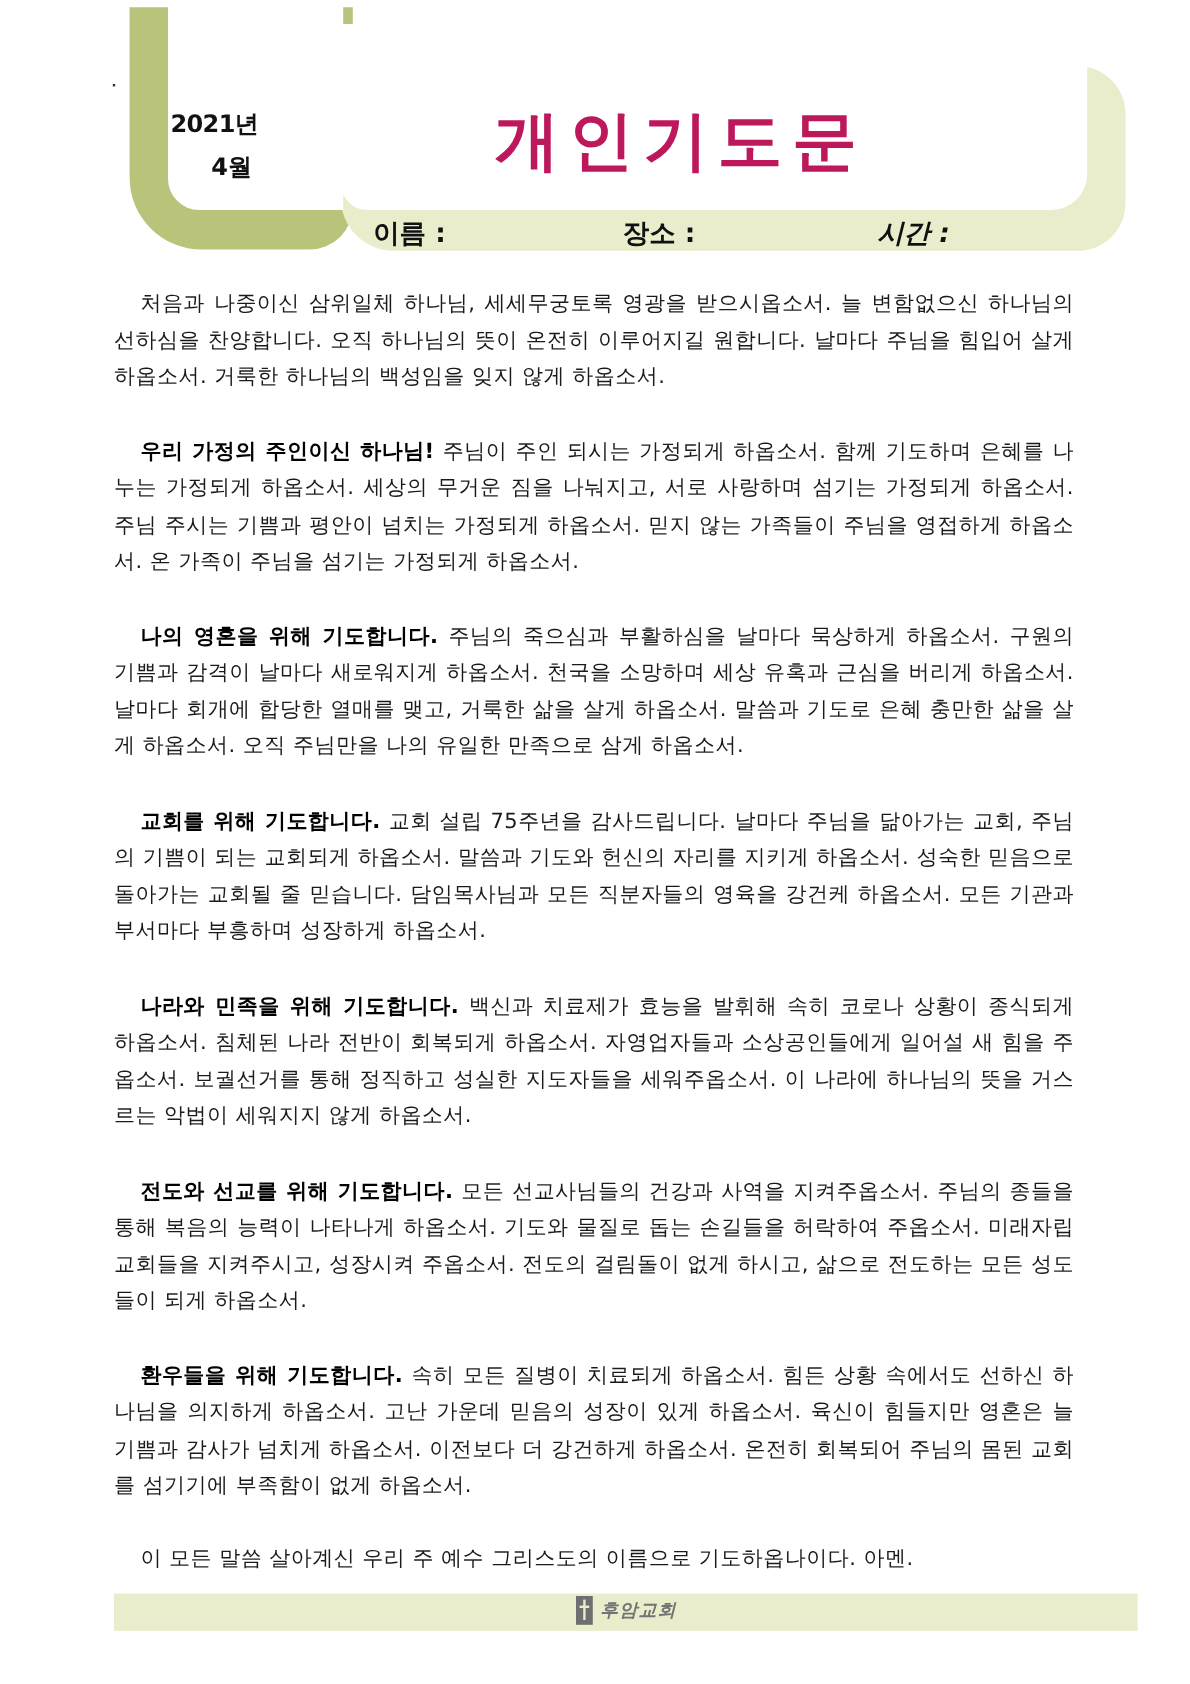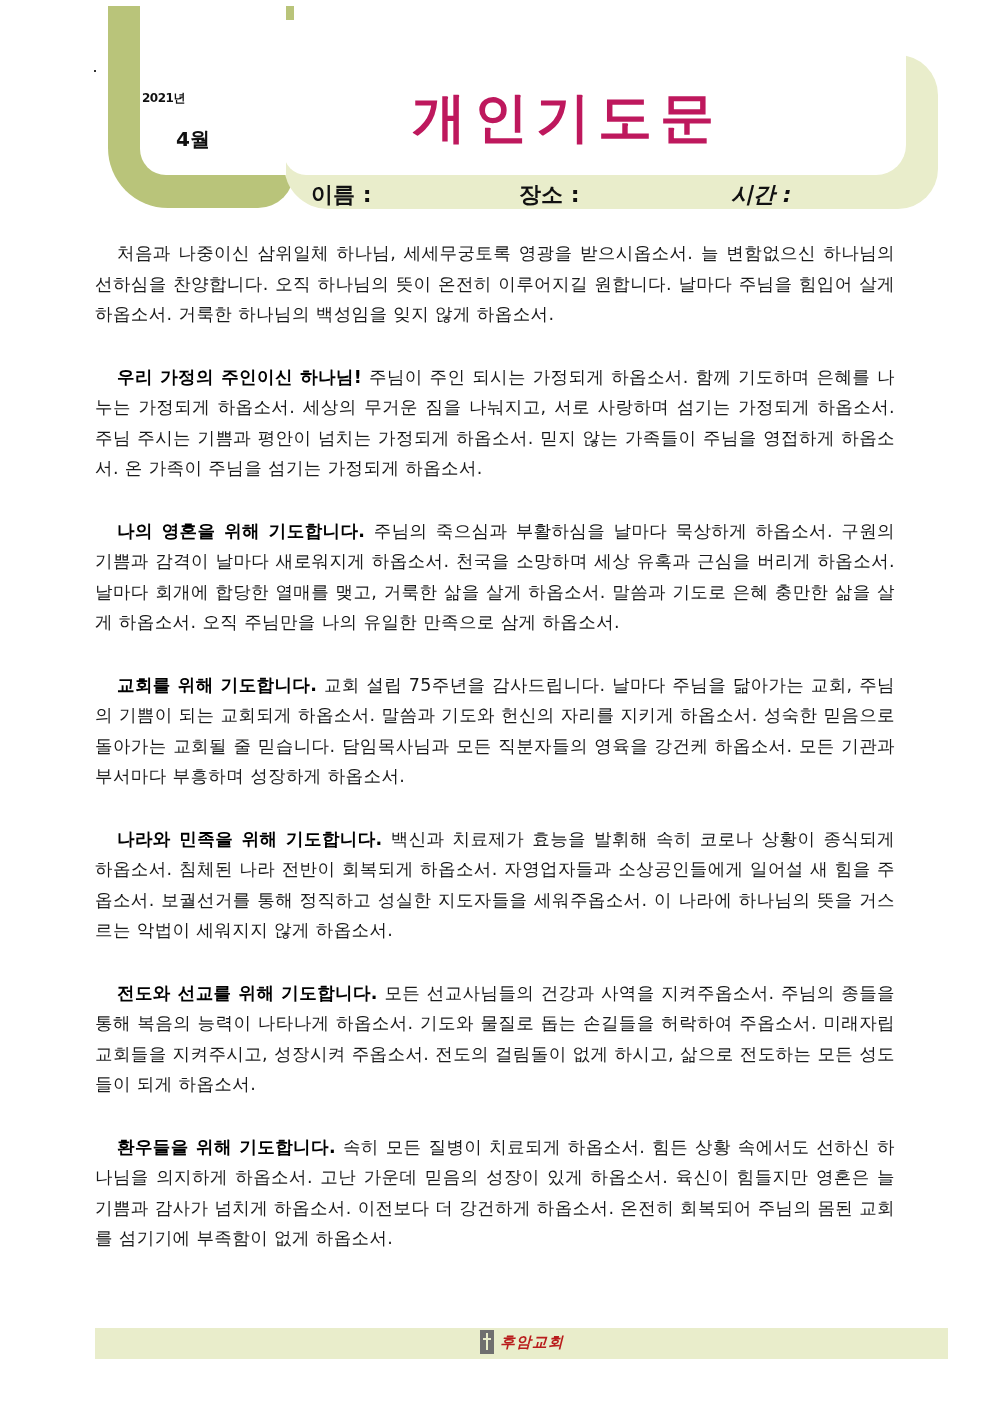--- a/index.html
+++ b/index.html
@@ -18,21 +18,21 @@
   .hdr-right-shape {
     position: absolute; left: 284px; top: 55px; width: 654px; height: 154px;
     background: #e9edcb; border-radius: 0 40px 40px 44px;
   }
   .hdr-right-inner {
     position: absolute; left: 284px; top: 20px; width: 622px; height: 155px;
     background: #ffffff; border-radius: 0 0 30px 22px;
   }
   .dot { position:absolute; left: 94px; top: 70px; width: 2px; height: 2px; background:#333; }
 
-  .year { position: absolute; left: 142px; top: 90px; font-size: 12px; font-weight: bold; letter-spacing: -0.5px; }
+  .year { position: absolute; left: 142px; top: 90px; font-size: 20px; font-weight: bold; letter-spacing: -0.5px; }
   .month { position: absolute; left: 176px; top: 126px; font-size: 20px; font-weight: bold; }
   .title { position: absolute; left: 412px; top: 82px; font-size: 54px; font-weight: bold;
            letter-spacing: 8px; color: #be185d; }
 
   .field { position: absolute; top: 180px; font-size: 22px; font-weight: bold; white-space: pre; }
   .f-name { left: 311px; }
   .f-place { left: 519px; }
   .f-time { left: 731px; font-style: italic; }
 
   
@@ -42,21 +42,21 @@
   .para { margin: 0 4px 32px 0; text-indent: 22px; }
   .para b { font-weight: bold; color: #000; }
   .para.closing { margin-top: -2px; }
 
   
   .footer { position: absolute; left: 95px; top: 1328px; width: 853px; height: 31px; background: #e9edcb; }
   .logo { position: absolute; left: 480px; top: 1330px; display: flex; align-items: center; gap: 6px; }
   .logo-cross { width: 14px; height: 24px; background: #6f6f6f; position: relative; }
   .logo-cross::before { content:""; position:absolute; left:6px; top:3px; width:2px; height:17px; background:#e9edcb; }
   .logo-cross::after { content:""; position:absolute; left:3px; top:8px; width:8px; height:2px; background:#e9edcb; }
-  .logo-text { font-size: 15px; color: #b91c1c; font-weight: bold; letter-spacing: 1px; font-style: italic; }
+  .logo-text { font-size: 15px; color: #737373; font-weight: bold; letter-spacing: 1px; font-style: italic; }
 </style>
 </head>
 <body>
 
 <div class="dot"></div>
 <div class="hdr-left-shape"></div>
 <div class="hdr-right-shape"></div>
 <div class="hdr-left-inner"></div>
 <div class="hdr-right-inner"></div>
 
@@ -83,19 +83,20 @@
   </p>
   <p class="para">
     <b>나라와 민족을 위해 기도합니다.</b><span> 백신과 치료제가 효능을 발휘해 속히 코로나 상황이 종식되게 하옵소서. 침체된 나라 전반이 회복되게 하옵소서. 자영업자들과 소상공인들에게 일어설 새 힘을 주옵소서. 보궐선거를 통해 정직하고 성실한 지도자들을 세워주옵소서. 이 나라에 하나님의 뜻을 거스르는 악법이 세워지지 않게 하옵소서.</span>
   </p>
   <p class="para">
     <b>전도와 선교를 위해 기도합니다.</b><span> 모든 선교사님들의 건강과 사역을 지켜주옵소서. 주님의 종들을 통해 복음의 능력이 나타나게 하옵소서. 기도와 물질로 돕는 손길들을 허락하여 주옵소서. 미래자립교회들을 지켜주시고, 성장시켜 주옵소서. 전도의 걸림돌이 없게 하시고, 삶으로 전도하는 모든 성도들이 되게 하옵소서.</span>
   </p>
   <p class="para">
     <b>환우들을 위해 기도합니다.</b><span> 속히 모든 질병이 치료되게 하옵소서. 힘든 상황 속에서도 선하신 하나님을 의지하게 하옵소서. 고난 가운데 믿음의 성장이 있게 하옵소서. 육신이 힘들지만 영혼은 늘 기쁨과 감사가 넘치게 하옵소서. 이전보다 더 강건하게 하옵소서. 온전히 회복되어 주님의 몸된 교회를 섬기기에 부족함이 없게 하옵소서.</span>
   </p>
+  <p class="para closing">이 모든 말씀 살아계신 우리 주 예수 그리스도의 이름으로 기도하옵나이다. 아멘.</p>
 </div>
 
 <div class="footer"></div>
 <div class="logo">
   <span class="logo-cross"></span>
   <span class="logo-text">후암교회</span>
 </div>
 
 </body></html>

